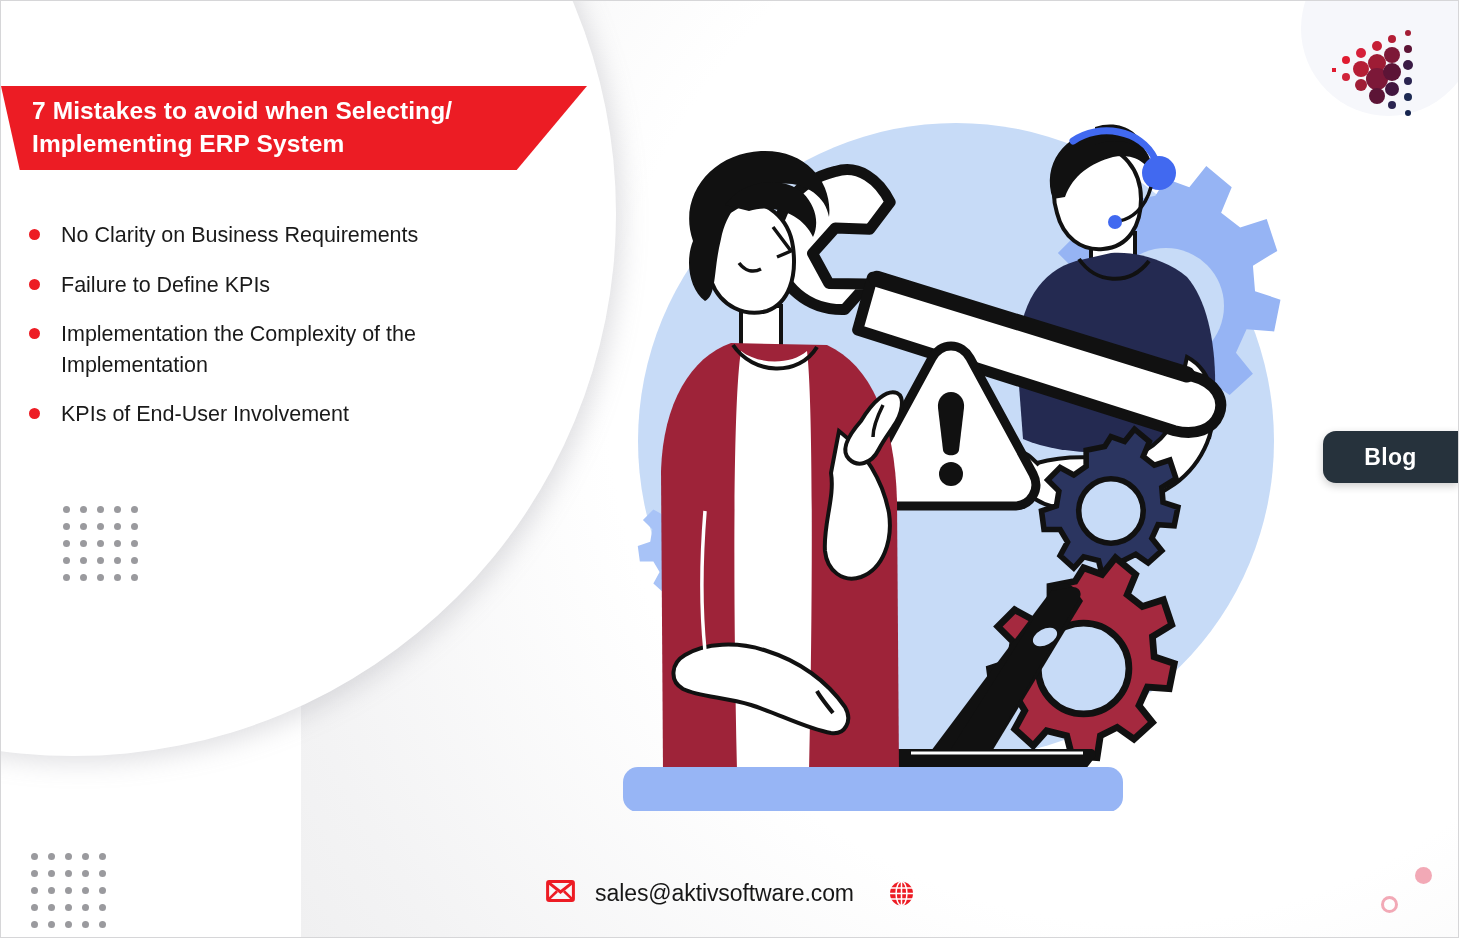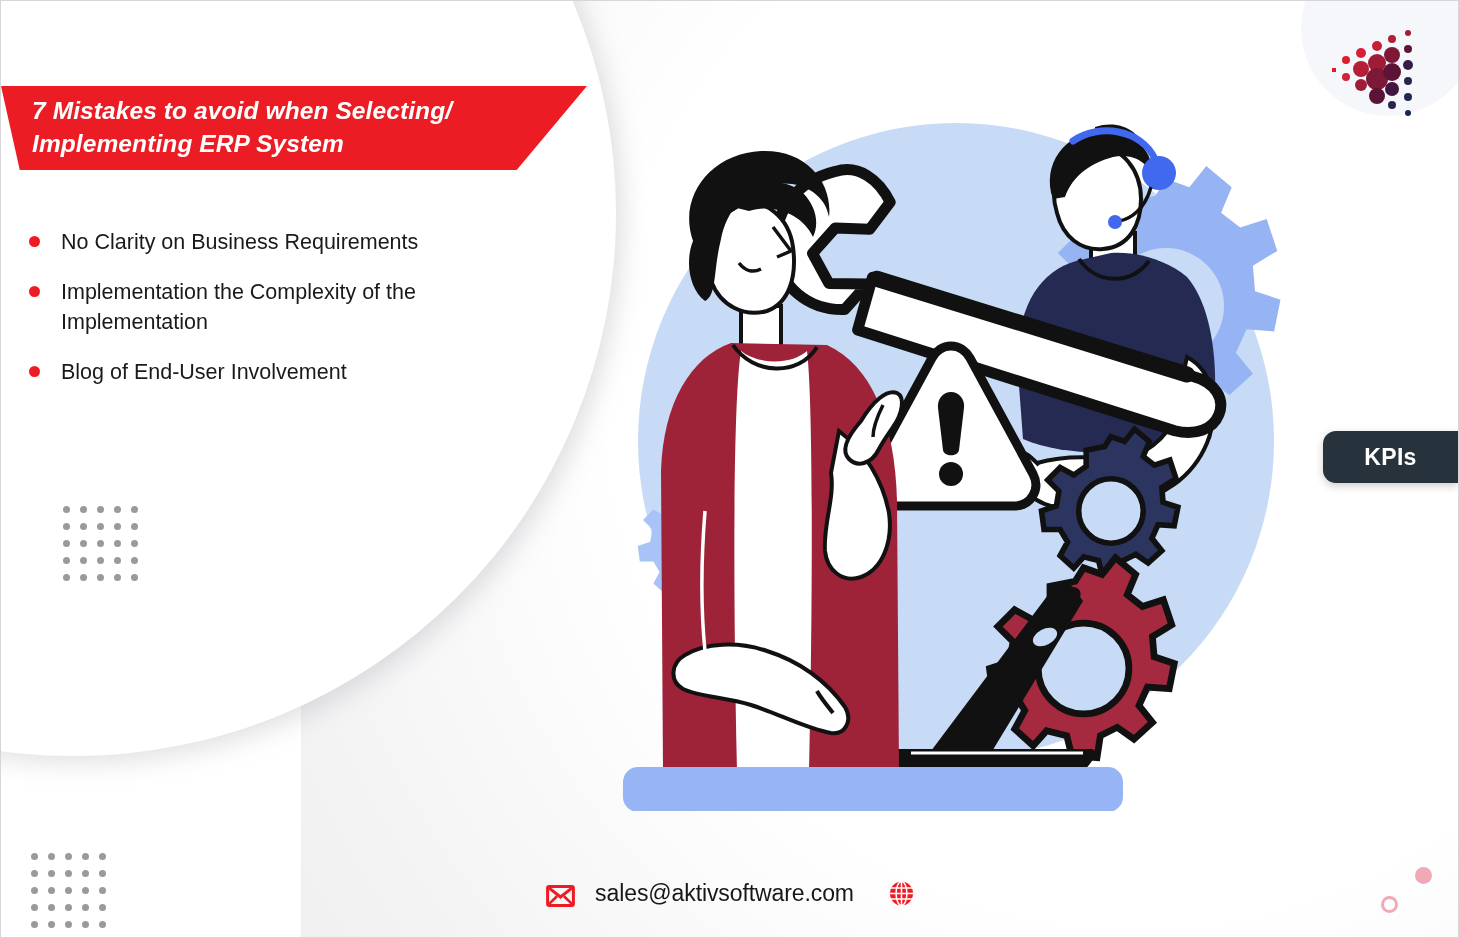--- a/index.html
+++ b/index.html
@@ -34,25 +34,25 @@
     background:#ec1c24;
     clip-path:polygon(0 0, 100% 0, 88% 100%, 3.2% 100%);
     border-bottom-right-radius:0;
   }
   .banner-inner{
     position:absolute;left:0;top:85px;width:586px;height:84px;
     display:flex;align-items:center;
   }
   .banner-title{
     color:#ffffff;font-size:24.5px;font-weight:bold;line-height:1.33;
-    margin-left:31px;letter-spacing:.1px;white-space:pre-line;font-style:italic;
-  }
-
-  
-  .bullets{position:absolute;left:28px;top:226px;width:520px;}
+    margin-left:31px;letter-spacing:.1px;white-space:pre-line;
+  }
+
+  
+  .bullets{position:absolute;left:28px;top:219px;width:520px;}
   .bullet-row{display:flex;align-items:flex-start;margin-bottom:19px;}
   .bullet-dot{
     width:11px;height:11px;border-radius:50%;background:#ed1c24;
     margin-top:9px;margin-right:21px;flex:0 0 auto;
   }
   .bullet-text{
     color:#1a1a1a;font-size:21.5px;line-height:1.42;font-weight:400;
     max-width:440px;
   }
 
@@ -84,21 +84,21 @@
 
   
   .illu{position:absolute;left:620px;top:120px;width:700px;height:690px;}
   .illu svg{display:block;width:700px;height:690px;}
 
   
   .footer{
     position:absolute;left:0;bottom:22px;width:1459px;height:44px;
     display:flex;align-items:center;justify-content:center;gap:34px;
   }
-  .contact{display:flex;align-items:flex-end;gap:20px;}
+  .contact{display:flex;align-items:flex-start;gap:20px;}
   .contact-text{font-size:23px;color:#171717;letter-spacing:-.1px;}
   .ic{flex:0 0 auto;display:block;}
 </style>
 </head>
 <body>
 
 <div id="stage">
 
   <div class="left-panel-fill"></div>
   <div class="left-panel"></div>
@@ -253,25 +253,29 @@
 Implementing ERP System</div>
   </div>
 
   <div class="bullets">
     <div class="bullet-row">
       <span class="bullet-dot"></span>
       <span class="bullet-text">No Clarity on Business Requirements</span>
     </div>
     <div class="bullet-row">
       <span class="bullet-dot"></span>
-      <span class="bullet-text">Implementation the Complexity of the Implementation</span>
+      <span class="bullet-text">Failure to Define KPIs</span>
     </div>
     <div class="bullet-row">
       <span class="bullet-dot"></span>
-      <span class="bullet-text">Blog of End-User Involvement</span>
+      <span class="bullet-text">Implementation the Complexity of the Implementation</span>
+    </div>
+    <div class="bullet-row">
+      <span class="bullet-dot"></span>
+      <span class="bullet-text">KPIs of End-User Involvement</span>
     </div>
   </div>
 
   <div class="dotgrid" id="dotgrid-mid">
     <span></span>
       <span></span>
       <span></span>
       <span></span>
       <span></span>
     <span></span>
@@ -320,21 +324,21 @@
       <span></span>
       <span></span>
       <span></span>
       <span></span>
   </div>
 
   <div class="pink-dot" style="left:1414px;top:866px;"></div>
   <div class="pink-ring" style="left:1380px;top:895px;"></div>
 
   <div class="blog-tab">
-    <span>KPIs</span>
+    <span>Blog</span>
   </div>
 
   <div class="logo-circle"></div>
   <svg class="logo-svg" viewBox="0 0 118 105">
     <g>
       <rect x="2" y="49" width="4" height="4" fill="#e01b30"></rect>
       <circle cx="16" cy="41" r="4" fill="#e01b30"></circle>
       <circle cx="16" cy="58" r="4" fill="#d0243a"></circle>
       <circle cx="31" cy="34" r="5" fill="#d6203a"></circle>
       <circle cx="31" cy="50" r="8" fill="#b51e36"></circle>

